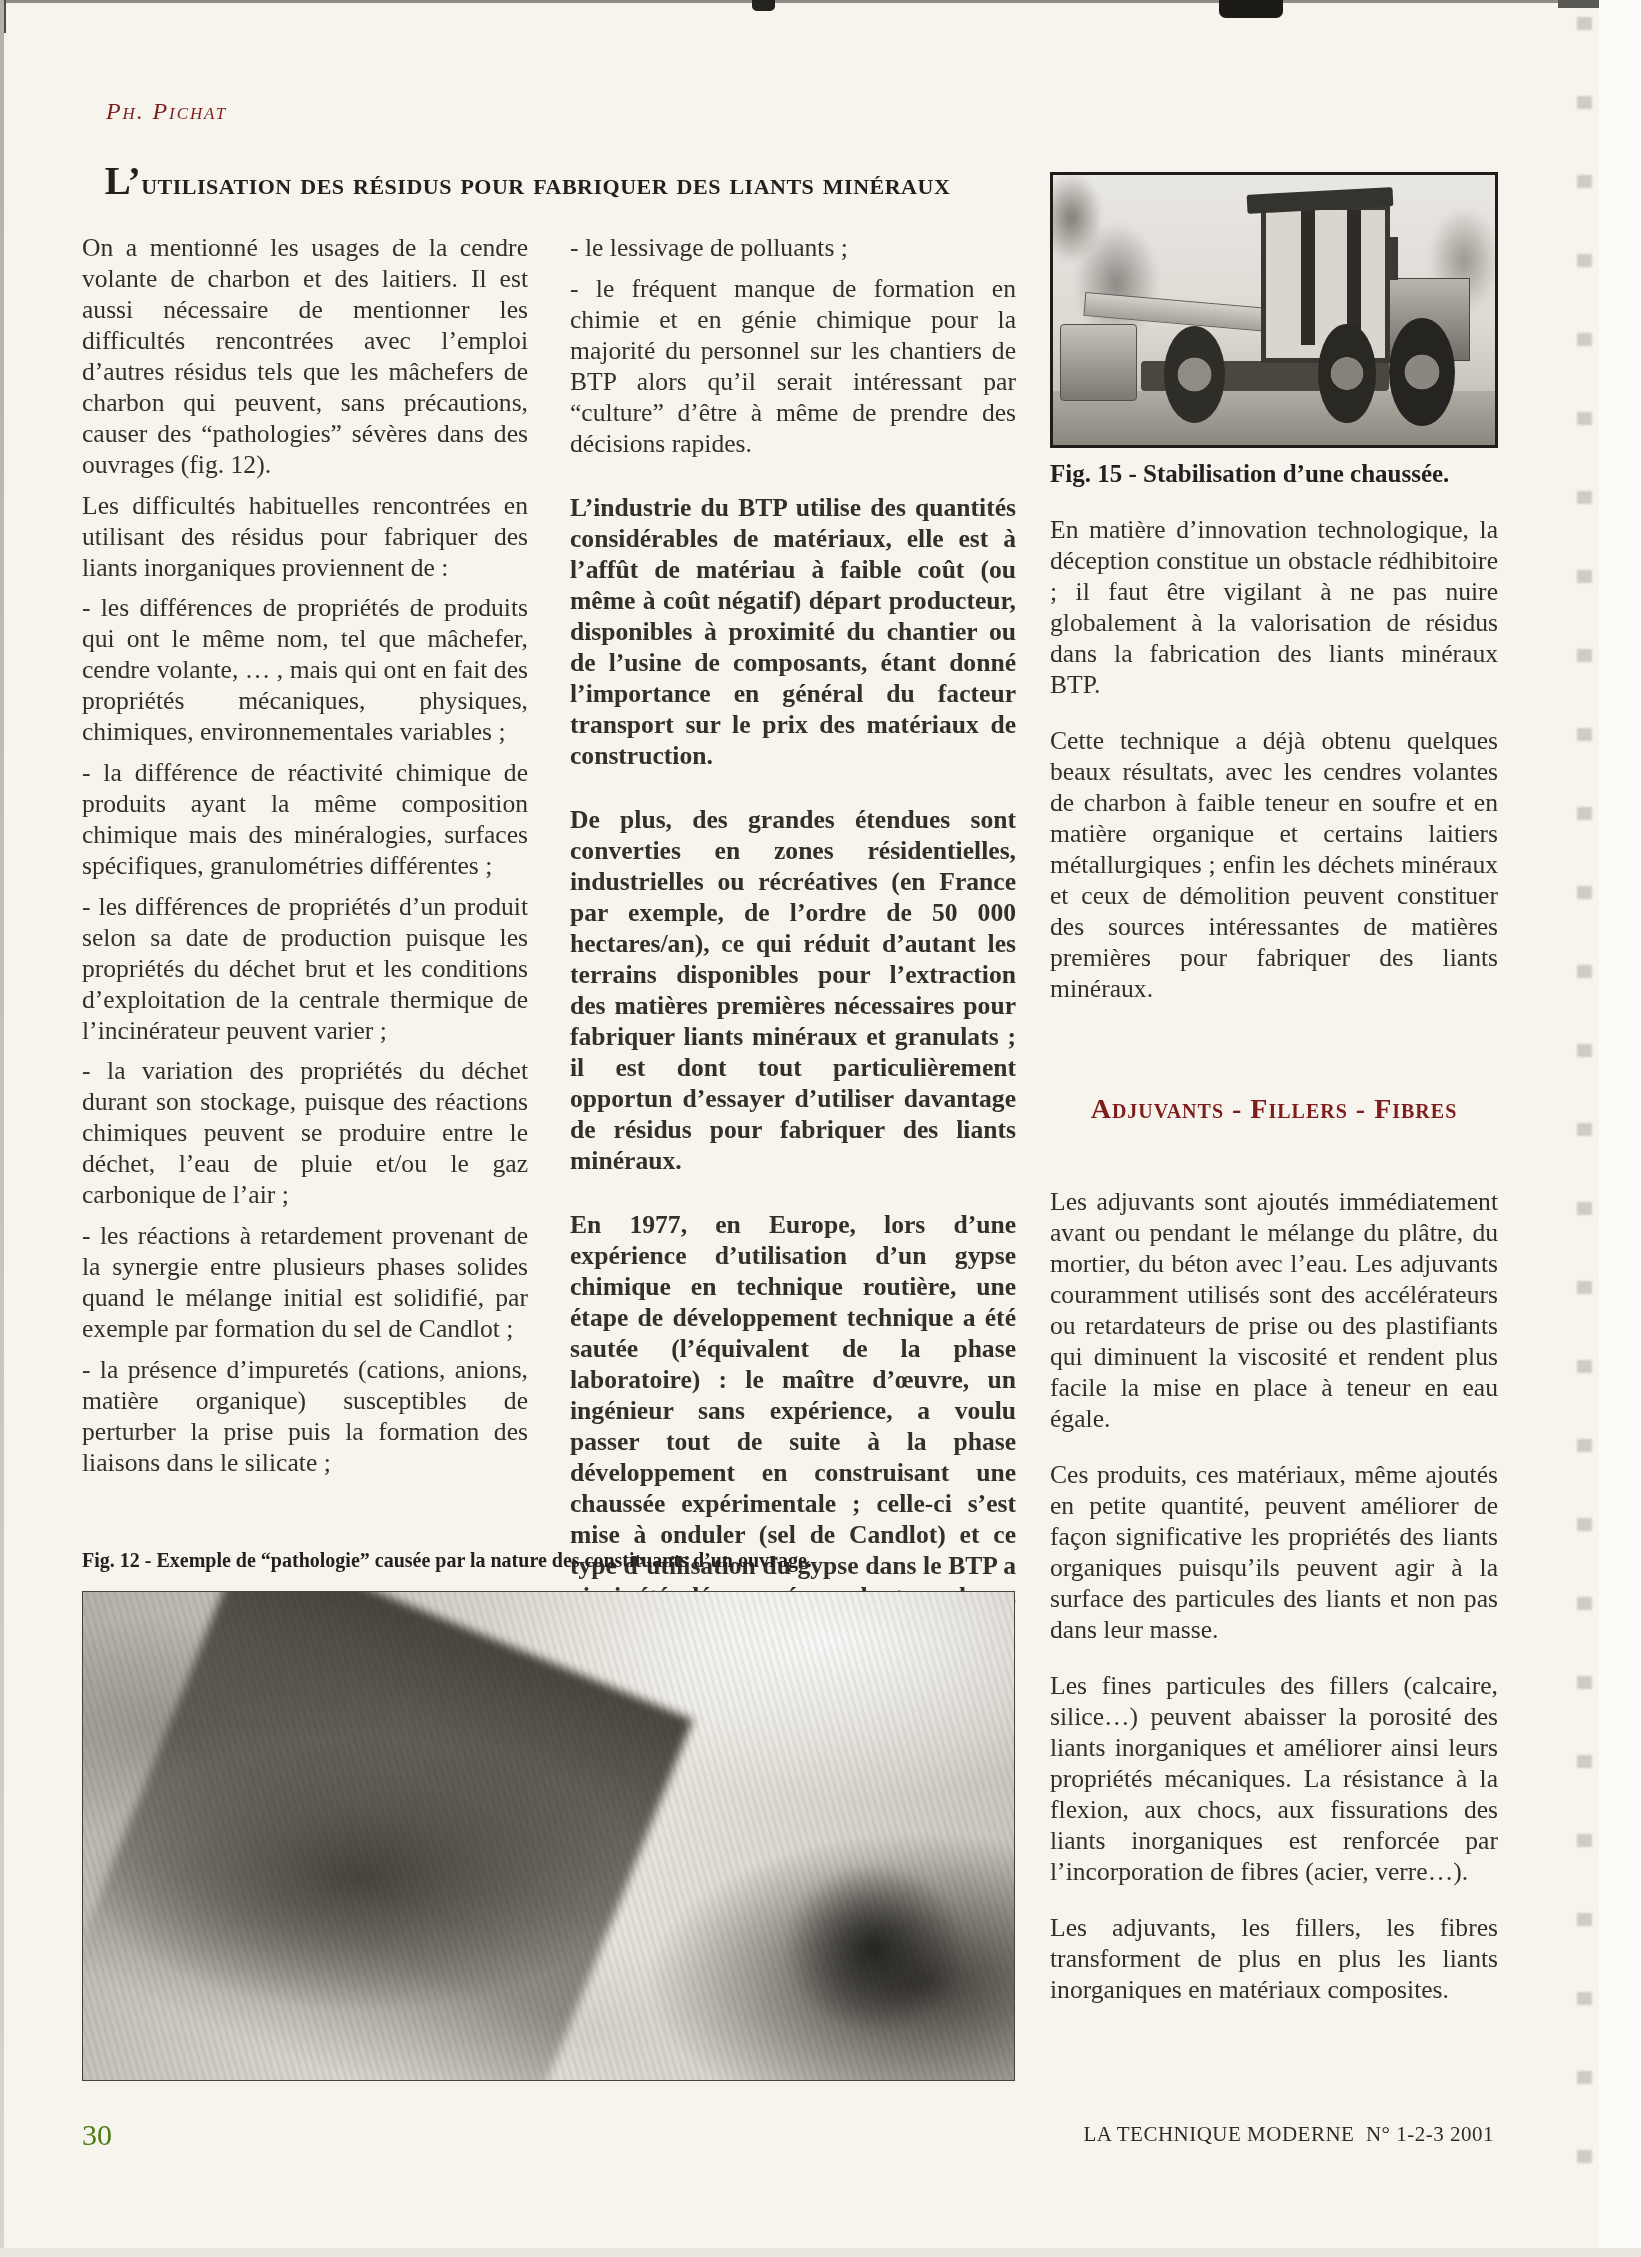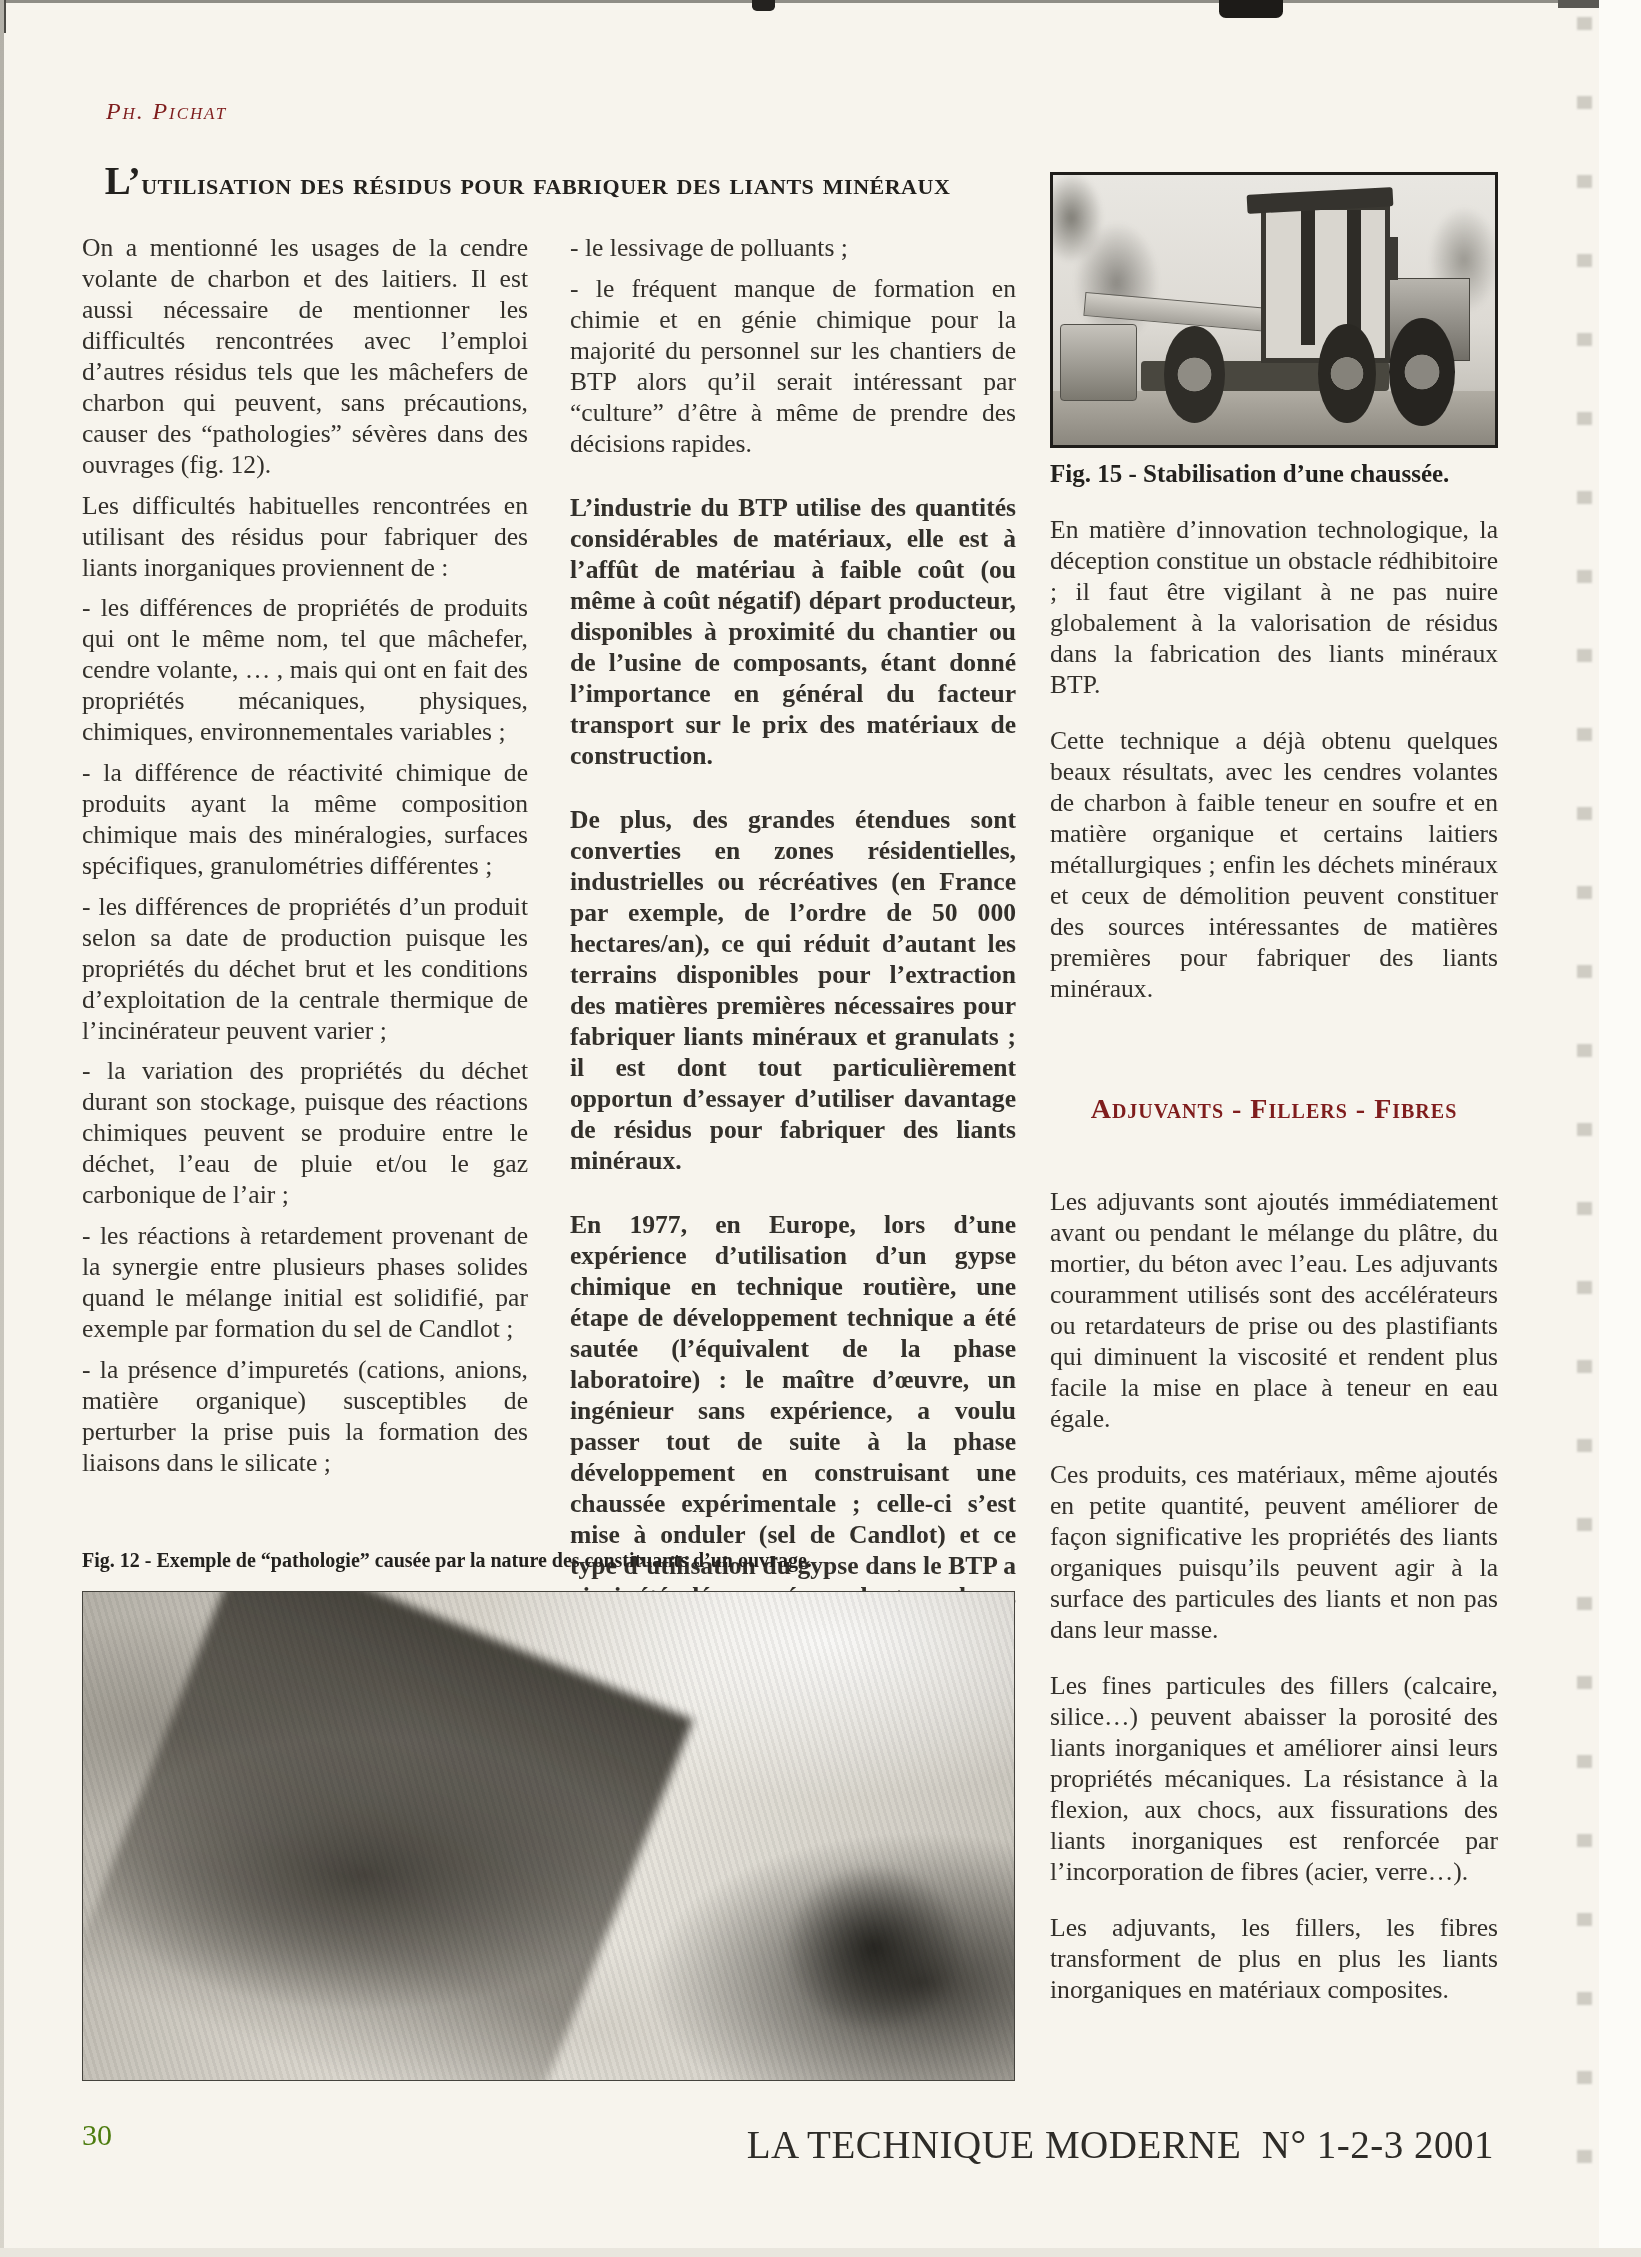--- a/index.html
+++ b/index.html
@@ -107,21 +107,21 @@
     mix-blend-mode:multiply;
   }
   .p12-bush{
     position:absolute;right:2%;bottom:4%;width:26%;height:46%;
     background:radial-gradient(closest-side, rgba(30,29,25,.9), rgba(30,29,25,0) 75%);
     filter:blur(3.9px);
   }
 
   
   .pageno{position:absolute;left:82px;top:2118px;font-size:30px;color:#4d7c0f;}
-  .journal{position:absolute;right:147px;top:2122px;font-size:39px;letter-spacing:0.5px;color:#2e2c28;white-space:pre;}
+  .journal{position:absolute;right:147px;top:2122px;font-size:21px;letter-spacing:0.5px;color:#2e2c28;white-space:pre;}
 </style>
 </head>
 <body>
 
 <div class="page">
 
   <div class="top-edge"></div>
   <div class="top-blob-a"></div>
   <div class="top-blob-b"></div>
   <div class="top-right-corner"></div>

